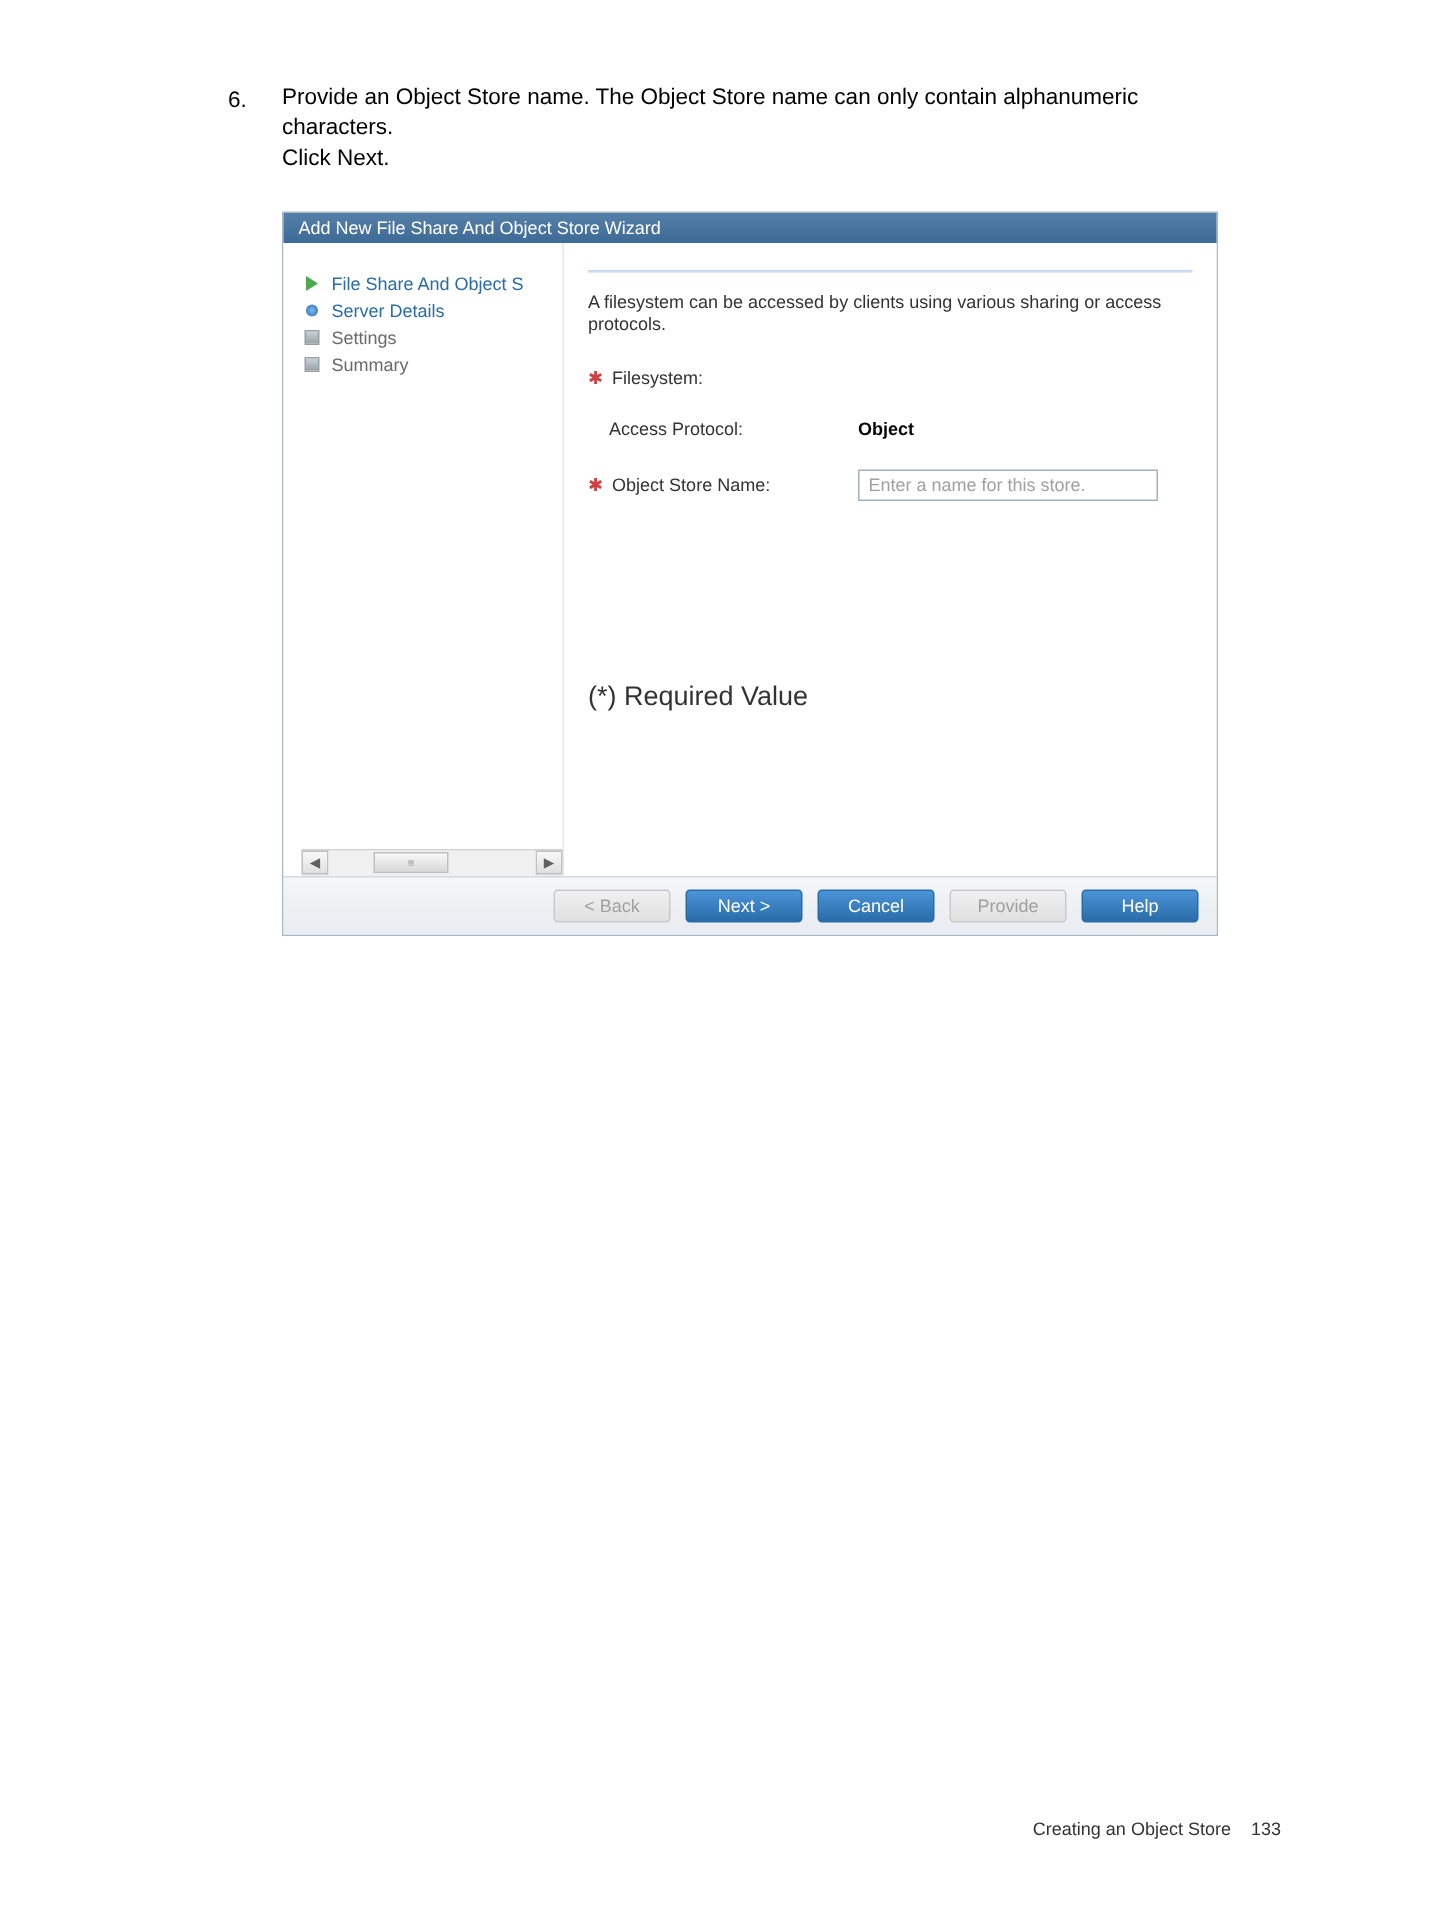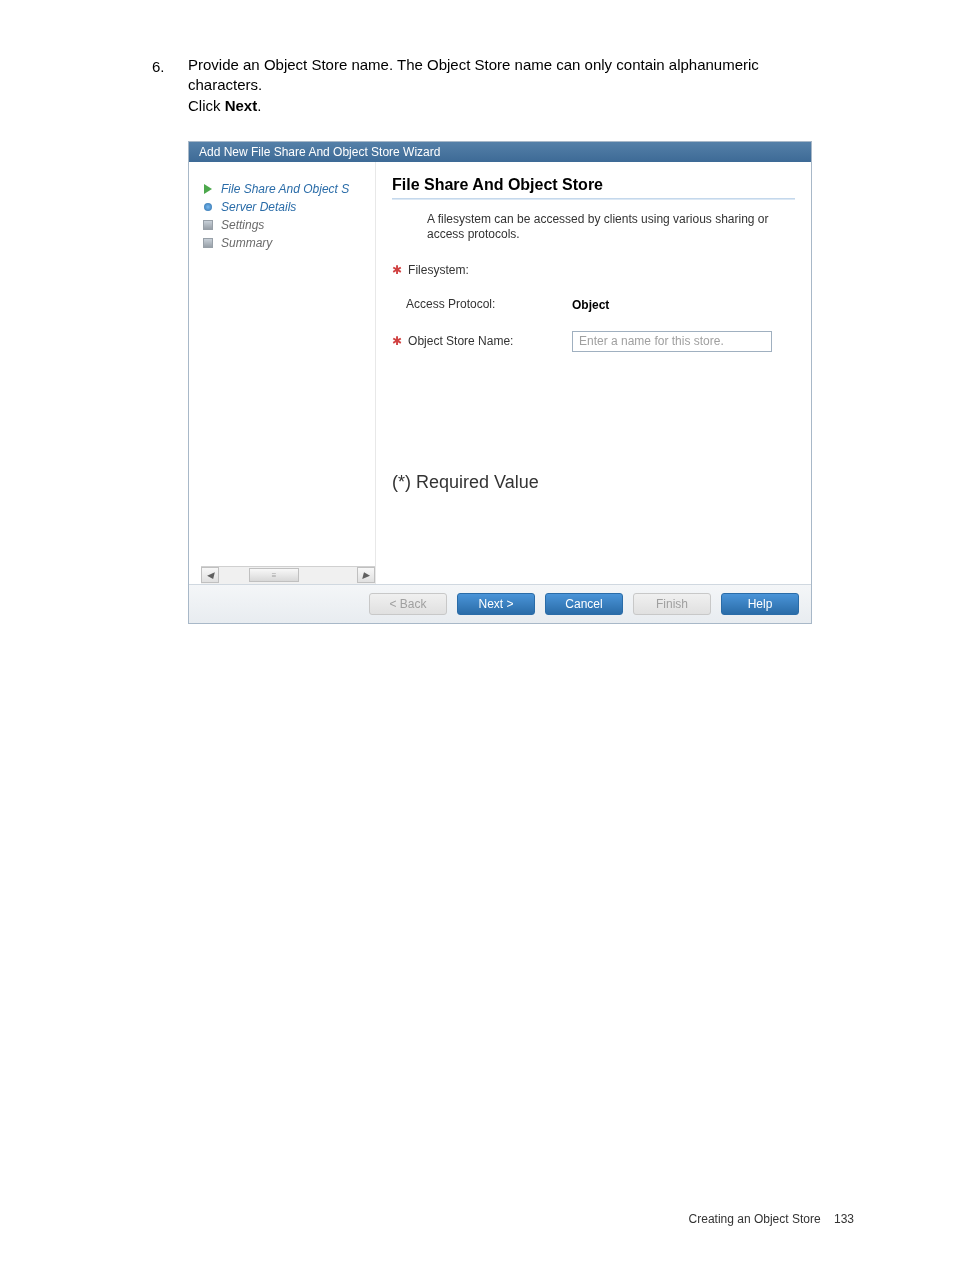--- a/index.html
+++ b/index.html
@@ -1,58 +1,58 @@
 <!DOCTYPE html>
 <html><head>
   <meta charset="utf-8">
   <style>
     * { margin: 0; padding: 0; box-sizing: border-box; }
     body { font-family: Arial, Helvetica, sans-serif; width: 954px; height: 1271px; background: #fff; position: relative; }
     .page { padding: 55px 100px 0 150px; }
     .step-number { position: absolute; left: 152px; top: 58px; font-size: 15px; }
     .step-text { margin-left: 38px; font-size: 15px; line-height: 1.35; }
-    .step-text .bold { font-weight: bold; }
+    .step-text .bold { font-weight: normal; }
     .screenshot { margin-top: 25px; margin-left: 38px; width: 624px; border: 1px solid #a8b8c8; background: #fff; }
     .titlebar { background: linear-gradient(#5580a8, #3d6a96); color: #fff; font-size: 12px; padding: 3px 10px; }
     .wizard-body { display: flex; background: #fff; }
     .nav-panel { width: 186px; border-right: none; padding: 18px 0 0 12px; position: relative; }
     .nav-item { display: flex; align-items: center; font-size: 12px; padding: 2px 0; white-space: nowrap; overflow: hidden; }
     .nav-item .icon { width: 14px; height: 14px; margin-right: 6px; display: inline-flex; align-items: center; justify-content: center; }
     .nav-item.active { color: #2a6ca8; }
     .nav-item.server { color: #2a6ca8; }
     .nav-item.disabled { color: #6a6a6a; text-align: center; }
     .arrow-green { width: 0; height: 0; border-top: 5px solid transparent; border-bottom: 5px solid transparent; border-left: 8px solid #4ca84c; }
     .dot-blue { width: 8px; height: 8px; border-radius: 50%; background: radial-gradient(#7abaf0, #2a6ca8); }
     .sq-grey { width: 10px; height: 10px; background: linear-gradient(#c8d0d8, #98a0a8); border: 1px solid #98a0a8; }
     .nav-scrollbar { position: absolute; bottom: 0; left: 0; right: 0; height: 18px; background: #f0f0f0; border-top: 1px solid #d0d0d0; display: flex; align-items: center; }
     .sb-btn { width: 18px; height: 16px; background: linear-gradient(#f8f8f8,#e0e0e0); border: 1px solid #c0c0c0; display: flex; align-items: center; justify-content: center; font-size: 9px; color: #606060; }
     .sb-track { flex: 1; height: 16px; background: #f0f0f0; position: relative; }
     .sb-thumb { position: absolute; left: 30px; width: 50px; height: 14px; top: 1px; background: linear-gradient(#f8f8f8,#d8d8d8); border: 1px solid #c0c0c0; display:flex; align-items:center; justify-content:center; color:#a0a0a0; font-size:8px; }
     .content-panel { flex: 1; padding: 14px 16px 10px 16px; border-left: 1px solid #e8e8e8; }
     .content-title { font-size: 16px; font-weight: bold; }
     .title-underline { height: 2px; background: linear-gradient(#b8d0e8, #e8f0f8); margin: 4px 0 12px 0; }
-    .content-desc { font-size: 12px; color: #333; margin-bottom: 20px; line-height: 1.3; margin-left: 35px; }
+    .content-desc { font-size: 12px; color: #333; margin-bottom: 20px; line-height: 1.3; }
     .form-row { display: flex; align-items: center; margin-bottom: 18px; }
     .form-label { width: 180px; font-size: 12px; color: #333; display: flex; align-items: center; }
     .req-star { color: #d04040; margin-right: 6px; font-size: 12px; }
     .form-value { flex: 1; }
     .combo { display: inline-flex; align-items: stretch; border: 1px solid #a0b0c0; height: 21px; width: 200px; background: #fff; }
     .combo-text { flex: 1; padding: 2px 6px; font-size: 12px; color: #333; }
     .combo-btn { width: 18px; background: linear-gradient(#eef4fa,#d0e0f0); border-left: 1px solid #b0c0d0; display: flex; align-items: center; justify-content: center; }
     .combo-btn svg { width: 8px; height: 8px; }
     .value-bold { font-size: 12px; font-weight: bold; }
     .text-input { display: inline-block; border: 1px solid #a0b0c0; height: 21px; width: 200px; padding: 2px 6px; font-size: 12px; color: #a0a0a0; background: #fff; }
     .required-note { font-size: 18px; color: #333; margin-top: 120px; }
     .button-bar { background: linear-gradient(#f4f6f8,#e8ecf0); border-top: 1px solid #d0d8e0; padding: 8px 12px; display: flex; justify-content: flex-end; gap: 10px; align-items: flex-end; }
     .btn { min-width: 78px; height: 22px; font-size: 12px; border-radius: 3px; display: inline-flex; align-items: center; justify-content: center; cursor: pointer; }
     .btn-disabled { background: linear-gradient(#f0f0f0,#e0e0e0); border: 1px solid #c8c8c8; color: #a0a0a0; }
     .btn-primary { background: linear-gradient(#4a94d8,#2a6ca8); border: 1px solid #2a6ca8; color: #fff; }
     .footer { position: absolute; bottom: 45px; right: 100px; font-size: 12px; color: #333; }
     .footer .page-num { margin-left: 10px; }
-    .nav-body { height: 404px; position: relative; font-style: italic; }
+    .nav-body { height: 404px; position: relative; }
   </style>
 </head>
 <body>
 
 <div class="page">
   <div class="step-number">6.</div>
   <div class="step-text">
     <span>Provide an Object Store name. The Object Store name can only contain alphanumeric</span><br>
     <span>characters.</span><br>
     <span>Click </span><span class="bold">Next</span><span>.</span>
@@ -90,21 +90,20 @@
           <div class="nav-scrollbar">
             <div class="sb-btn">◀</div>
             <div class="sb-track">
               <div class="sb-thumb">≡</div>
             </div>
             <div class="sb-btn">▶</div>
           </div>
         </div>
       </div>
       <div class="content-panel">
-        <div class="content-title">File Share And Object Store</div>
         <div class="title-underline"></div>
         <div class="content-desc">A filesystem can be accessed by clients using various sharing or access protocols.</div>
 
         <div class="form-row">
           <div class="form-label">
             <span class="req-star">✱</span>
             <span>Filesystem:</span>
           </div>
         </div>
 
@@ -128,21 +127,21 @@
           </div>
         </div>
 
         <div class="required-note">(*) Required Value</div>
       </div>
     </div>
     <div class="button-bar">
       <div class="btn btn-disabled">&lt; Back</div>
       <div class="btn btn-primary">Next &gt;</div>
       <div class="btn btn-primary">Cancel</div>
-      <div class="btn btn-disabled">Finish</div>
+      <div class="btn btn-disabled">Provide</div>
       <div class="btn btn-primary">Help</div>
     </div>
   </div>
 </div>
 
 <div class="footer">
   <span>Creating an Object Store</span>
   <span class="page-num">133</span>
 </div>
 

